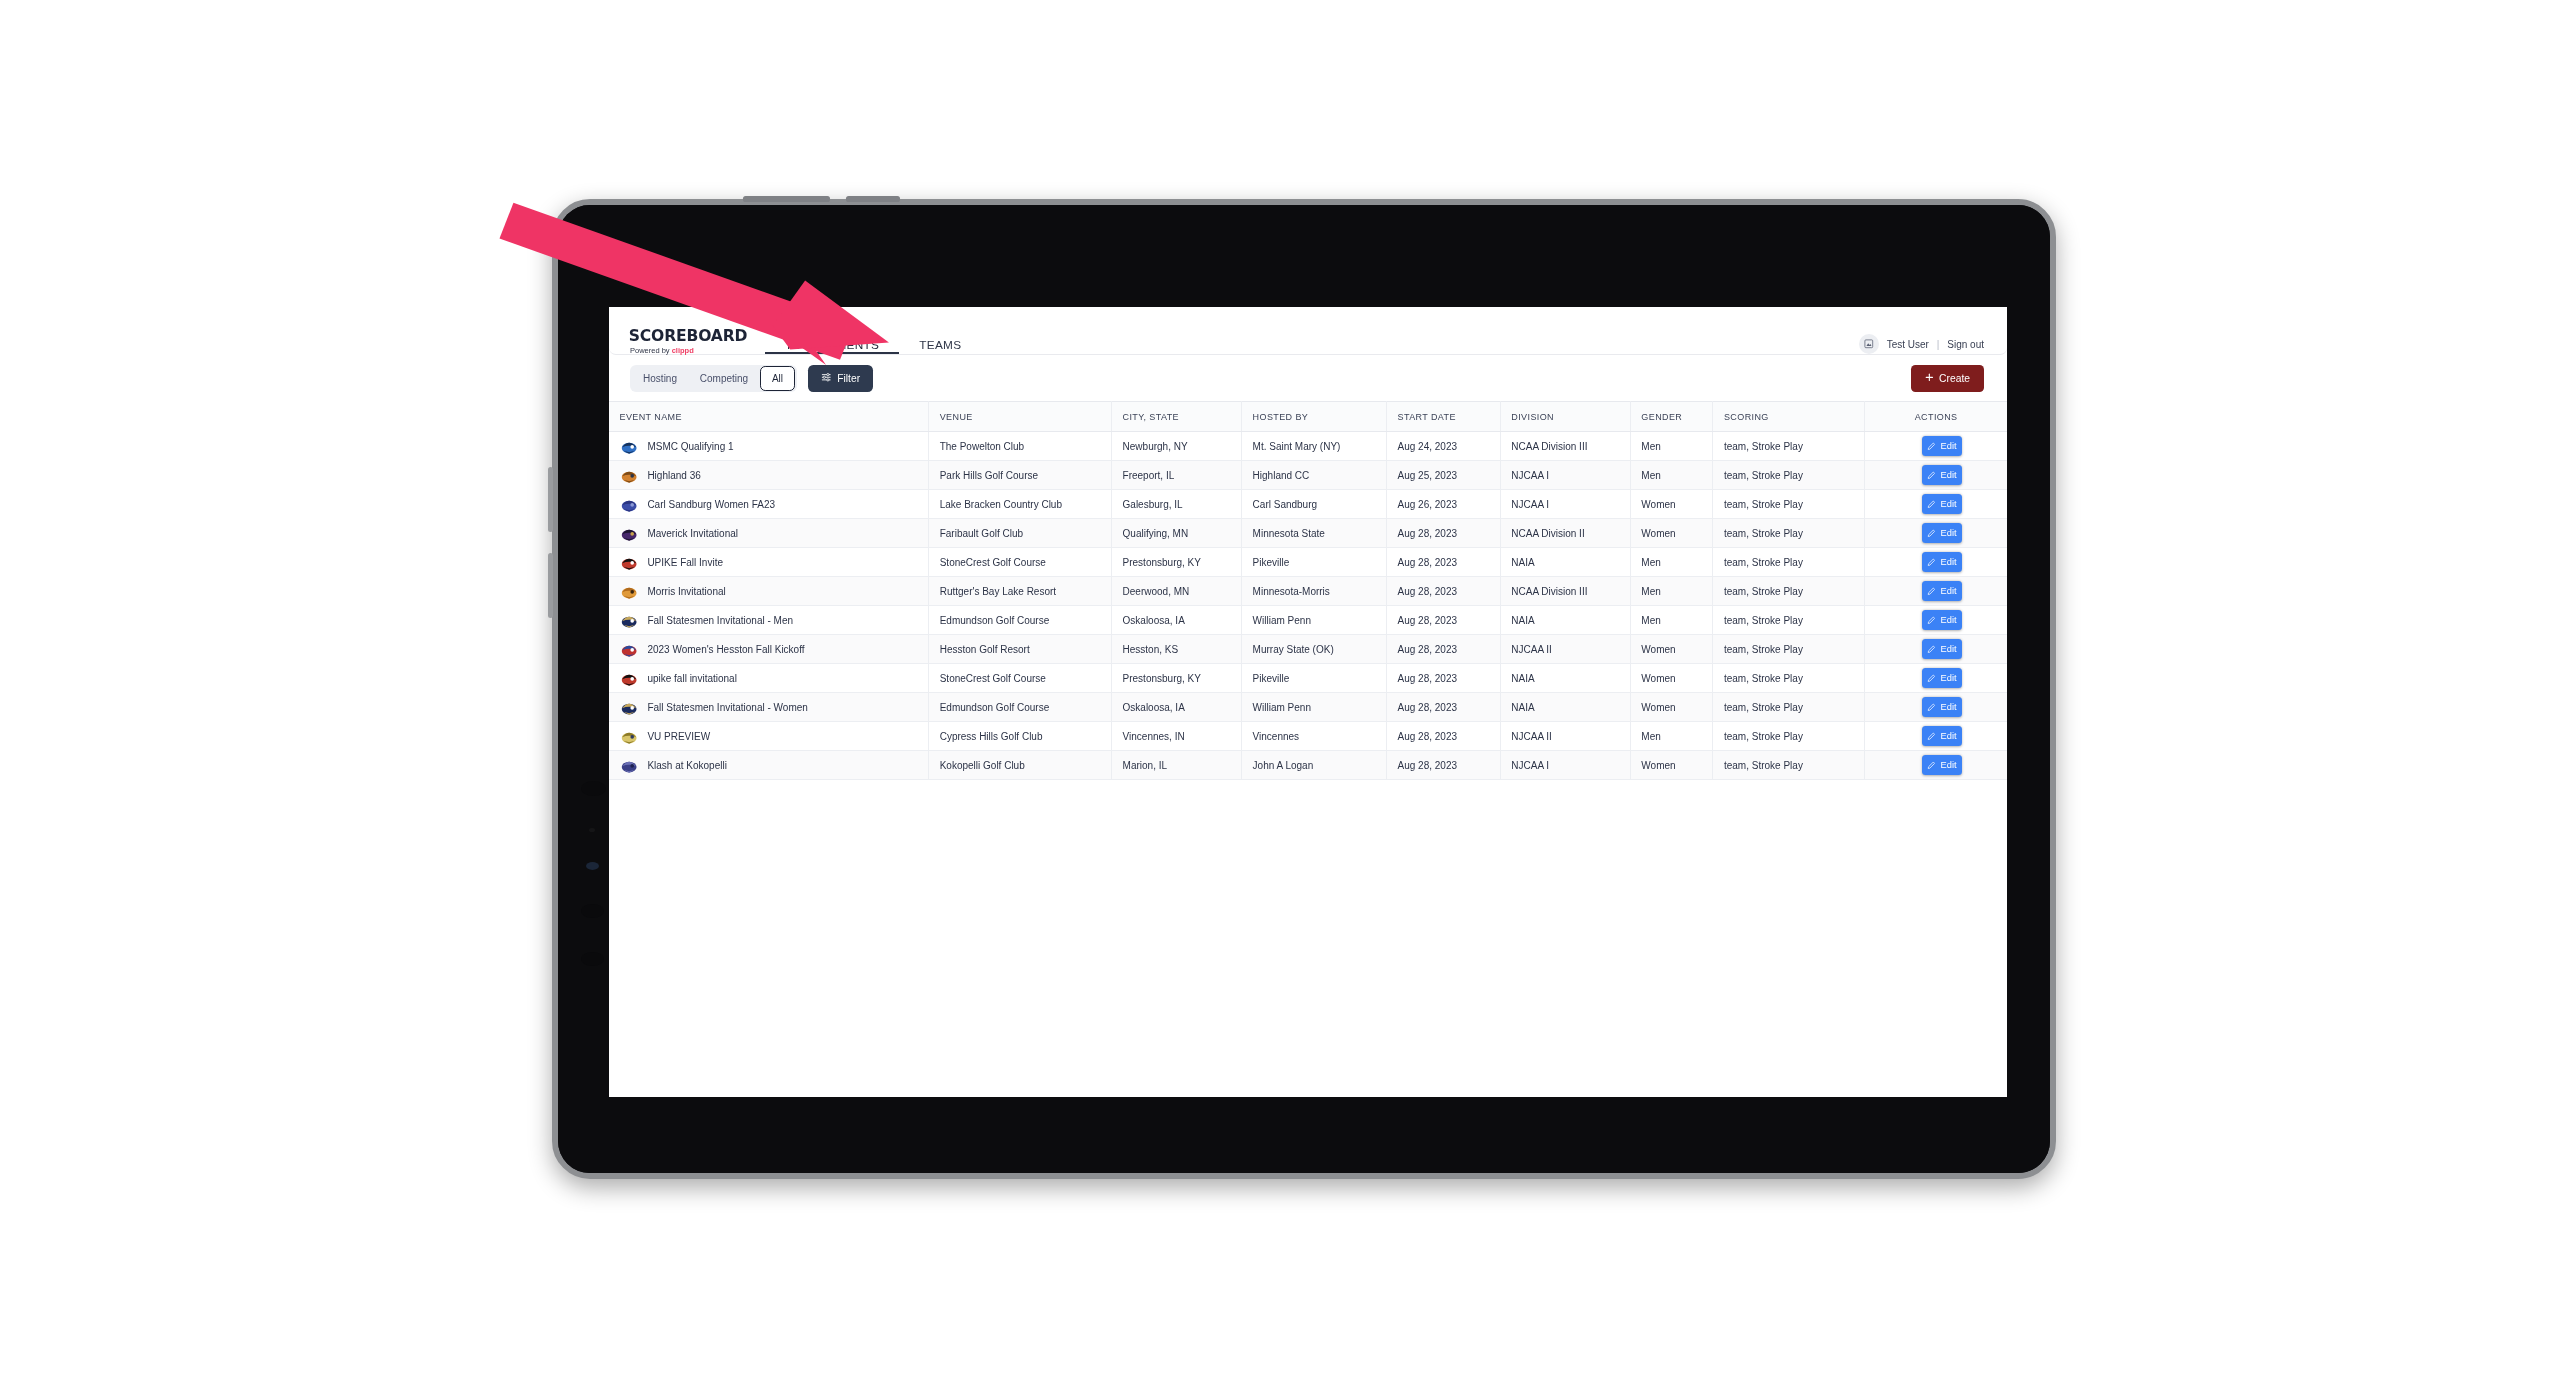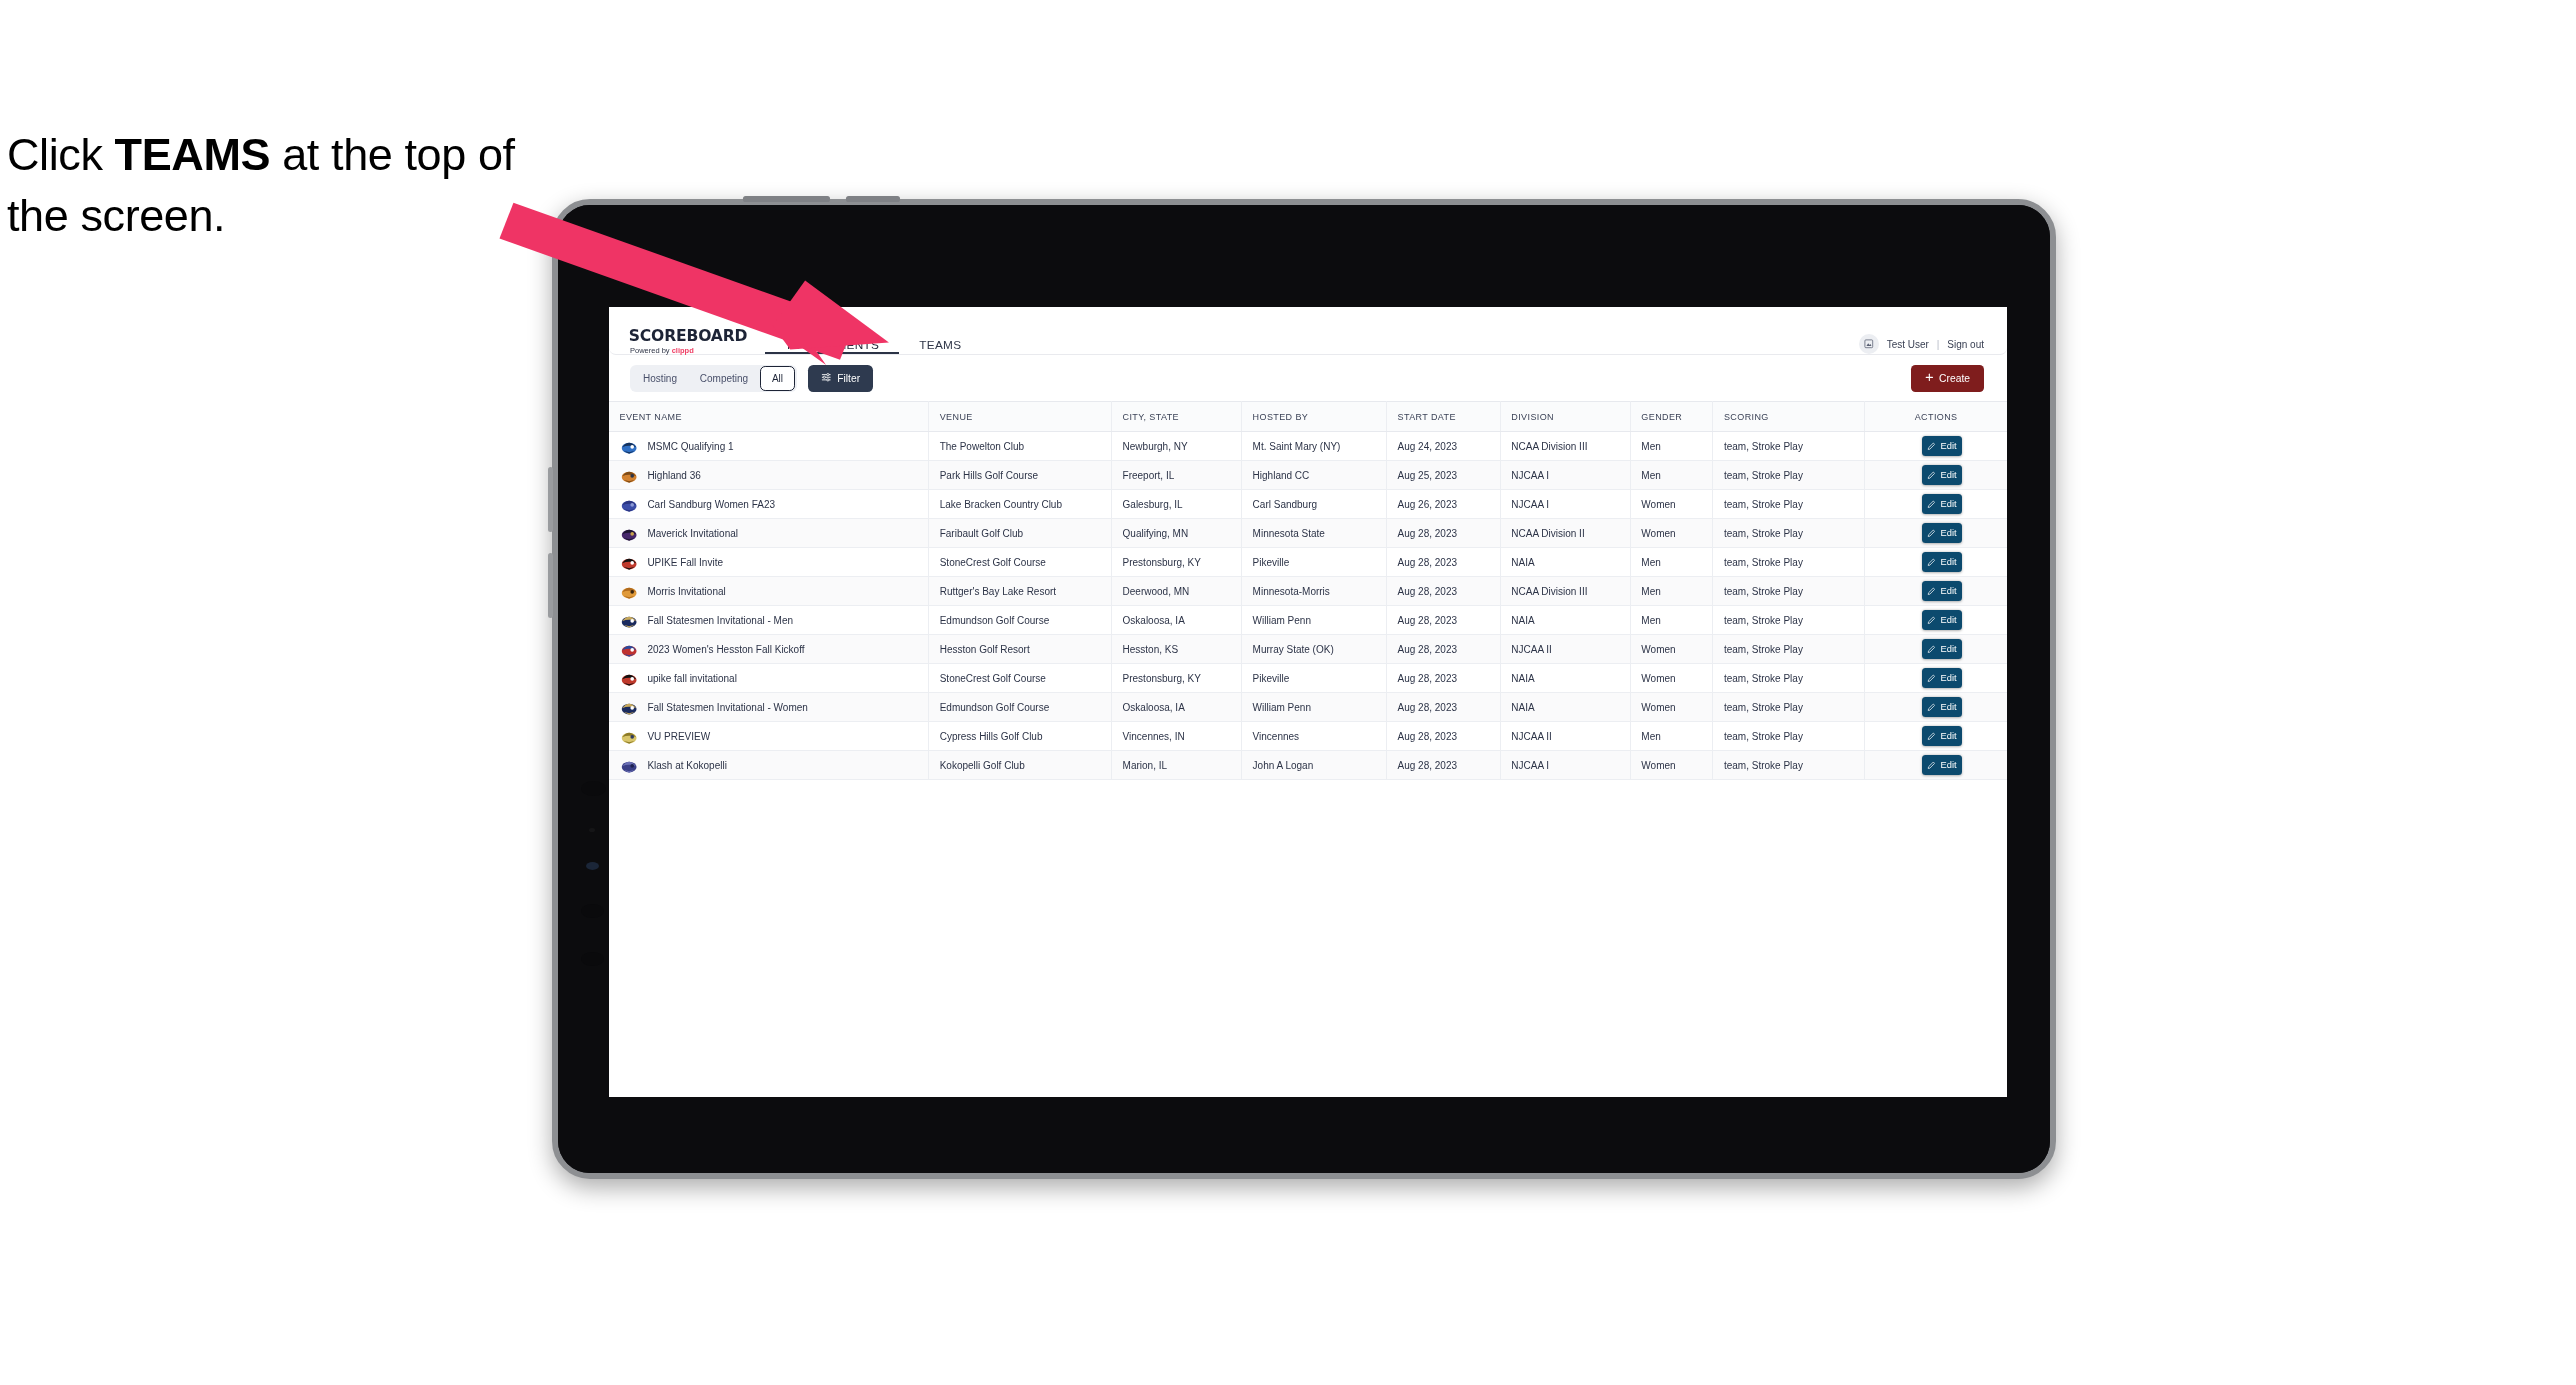--- a/index.html
+++ b/index.html
@@ -211,38 +211,35 @@
   table.grid tbody tr:nth-child(odd)  { background:#ffffff; }
 
   .ev-cell { display:flex; align-items:center; gap:9.6px; }
   .team-logo {
     width:18.3px; height:16.6px; flex:0 0 18.3px;
     display:flex; align-items:center; justify-content:center;
     overflow:hidden;
   }
   .edit-btn {
     display:inline-flex; align-items:center; gap:5.2px;
-    background:#0c4a6e; color:#fff;
+    background:#3b82f6; color:#fff;
     font-size:9.3px;
     height:20px; padding:0 5px;
     border-radius:3.5px; border:none; cursor:pointer;
     font-family:"Liberation Sans", sans-serif;
     box-shadow:0 0.9px 2.6px rgba(0,0,0,.3);
     margin-left:11px;
   }
   .pencil { width:8.7px; height:8.7px; display:block; }
 </style>
 </head>
 <body>
 
 <div id="stage">
 
-  <div class="caption">
-    <span>Click </span><b>TEAMS</b><span> at the top of the screen.</span>
-  </div>
 
   <div class="device">
     <div class="top-notch"></div>
     <div class="top-notch n2"></div>
     <div class="dev-btn b1"></div>
     <div class="dev-btn b2"></div>
     <div class="device-inner">
       <div class="cam c1"></div>
       <div class="cam c2"></div>
       <div class="cam c3"></div>

